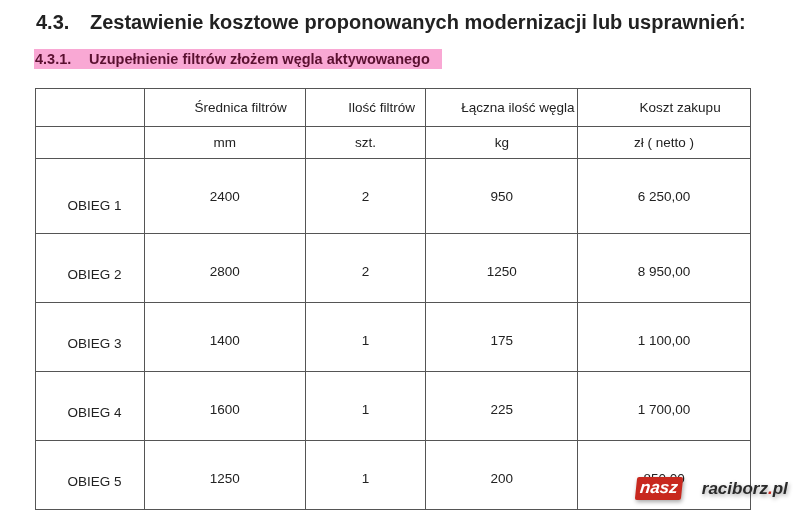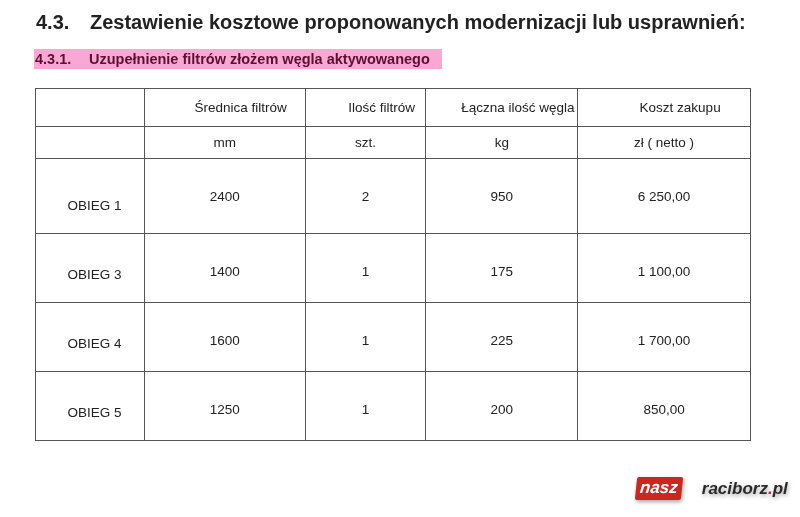--- a/index.html
+++ b/index.html
@@ -110,20 +110,27 @@
     <td>zł ( netto )</td>
   </tr>
   <tr class="data first">
     <td class="rowlabel">OBIEG 1</td>
     <td class="val">2400</td>
     <td class="val">2</td>
     <td class="val">950</td>
     <td class="val">6 250,00</td>
   </tr>
   <tr class="data rest">
+    <td class="rowlabel">OBIEG 2</td>
+    <td class="val">2800</td>
+    <td class="val">2</td>
+    <td class="val">1250</td>
+    <td class="val">8 950,00</td>
+  </tr>
+  <tr class="data rest">
     <td class="rowlabel">OBIEG 3</td>
     <td class="val">1400</td>
     <td class="val">1</td>
     <td class="val">175</td>
     <td class="val">1 100,00</td>
   </tr>
   <tr class="data rest">
     <td class="rowlabel">OBIEG 4</td>
     <td class="val">1600</td>
     <td class="val">1</td>

